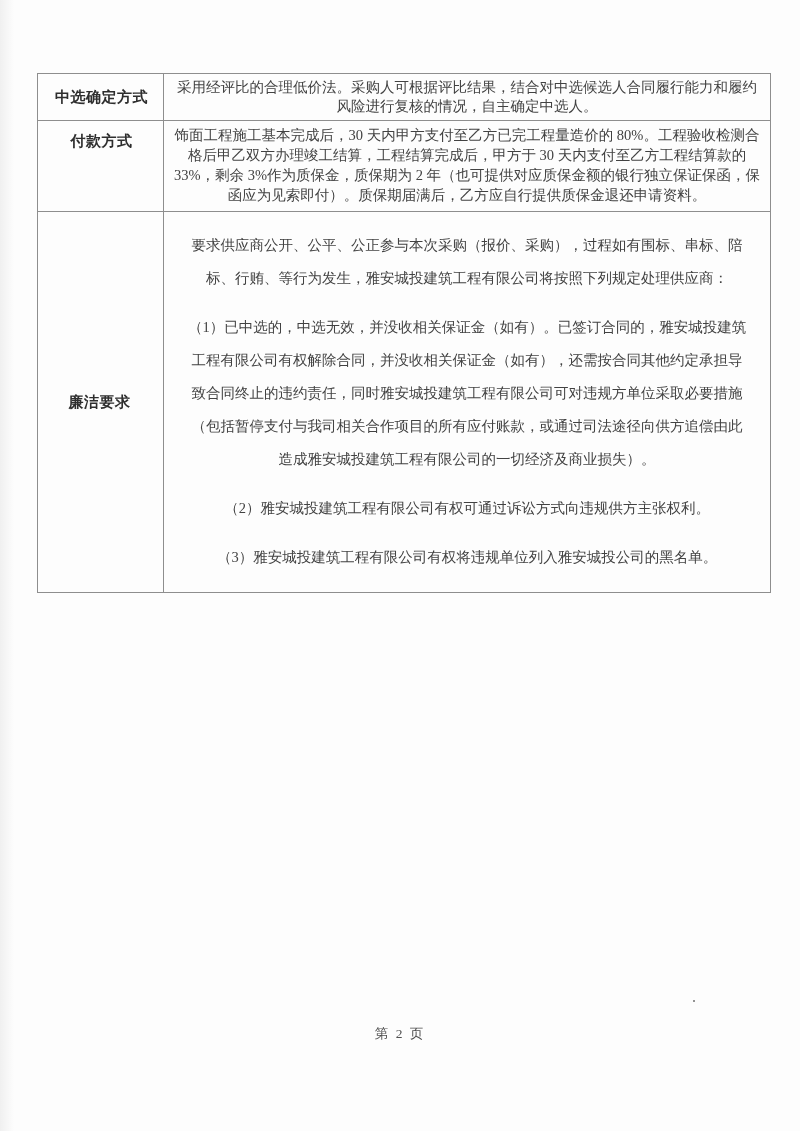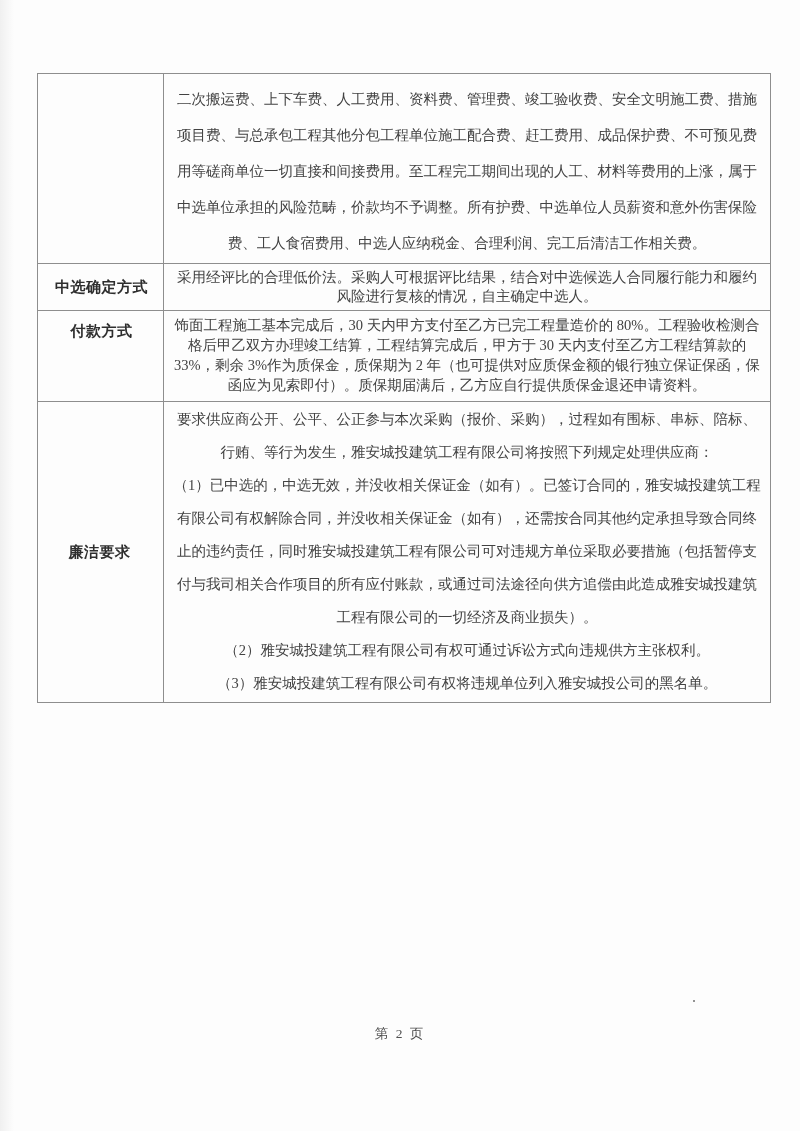--- a/index.html
+++ b/index.html
@@ -79,21 +79,21 @@
   tr.row-integrity td.label-cell {
     text-align: center;
     padding-left: 2px;
   }
   tr.row-integrity td.content-cell {
     line-height: 33px;
     vertical-align: top;
     padding-top: 1px;
   }
   tr.row-integrity td.content-cell p {
-    margin: 0;
+    margin: 16px;
   }
   .page-footer {
     position: absolute;
     left: 4px;
     top: 1025px;
     width: 792px;
     text-align: center;
     font-size: 13.5px;
     color: #4f4f4f;
     letter-spacing: 2px;
@@ -109,24 +109,20 @@
   }
 </style>
 </head>
 <body>
 
 <div class="page">
   <div class="scan-edge"></div>
 
   <table class="doc-table">
     <tbody>
-      <tr class="row-fees">
-        <td class="label-cell"></td>
-        <td class="content-cell">二次搬运费、上下车费、人工费用、资料费、管理费、竣工验收费、安全文明施工费、措施项目费、与总承包工程其他分包工程单位施工配合费、赶工费用、成品保护费、不可预见费用等磋商单位一切直接和间接费用。至工程完工期间出现的人工、材料等费用的上涨，属于中选单位承担的风险范畴，价款均不予调整。所有护费、中选单位人员薪资和意外伤害保险费、工人食宿费用、中选人应纳税金、合理利润、完工后清洁工作相关费。</td>
-      </tr>
       <tr class="row-selection">
         <td class="label-cell">中选确定方式</td>
         <td class="content-cell">采用经评比的合理低价法。采购人可根据评比结果，结合对中选候选人合同履行能力和履约风险进行复核的情况，自主确定中选人。</td>
       </tr>
       <tr class="row-payment">
         <td class="label-cell">付款方式</td>
         <td class="content-cell">饰面工程施工基本完成后，30 天内甲方支付至乙方已完工程量造价的 80%。工程验收检测合格后甲乙双方办理竣工结算，工程结算完成后，甲方于 30 天内支付至乙方工程结算款的 33%，剩余 3%作为质保金，质保期为 2 年（也可提供对应质保金额的银行独立保证保函，保函应为见索即付）。质保期届满后，乙方应自行提供质保金退还申请资料。</td>
       </tr>
       <tr class="row-integrity">
         <td class="label-cell">廉洁要求</td>

